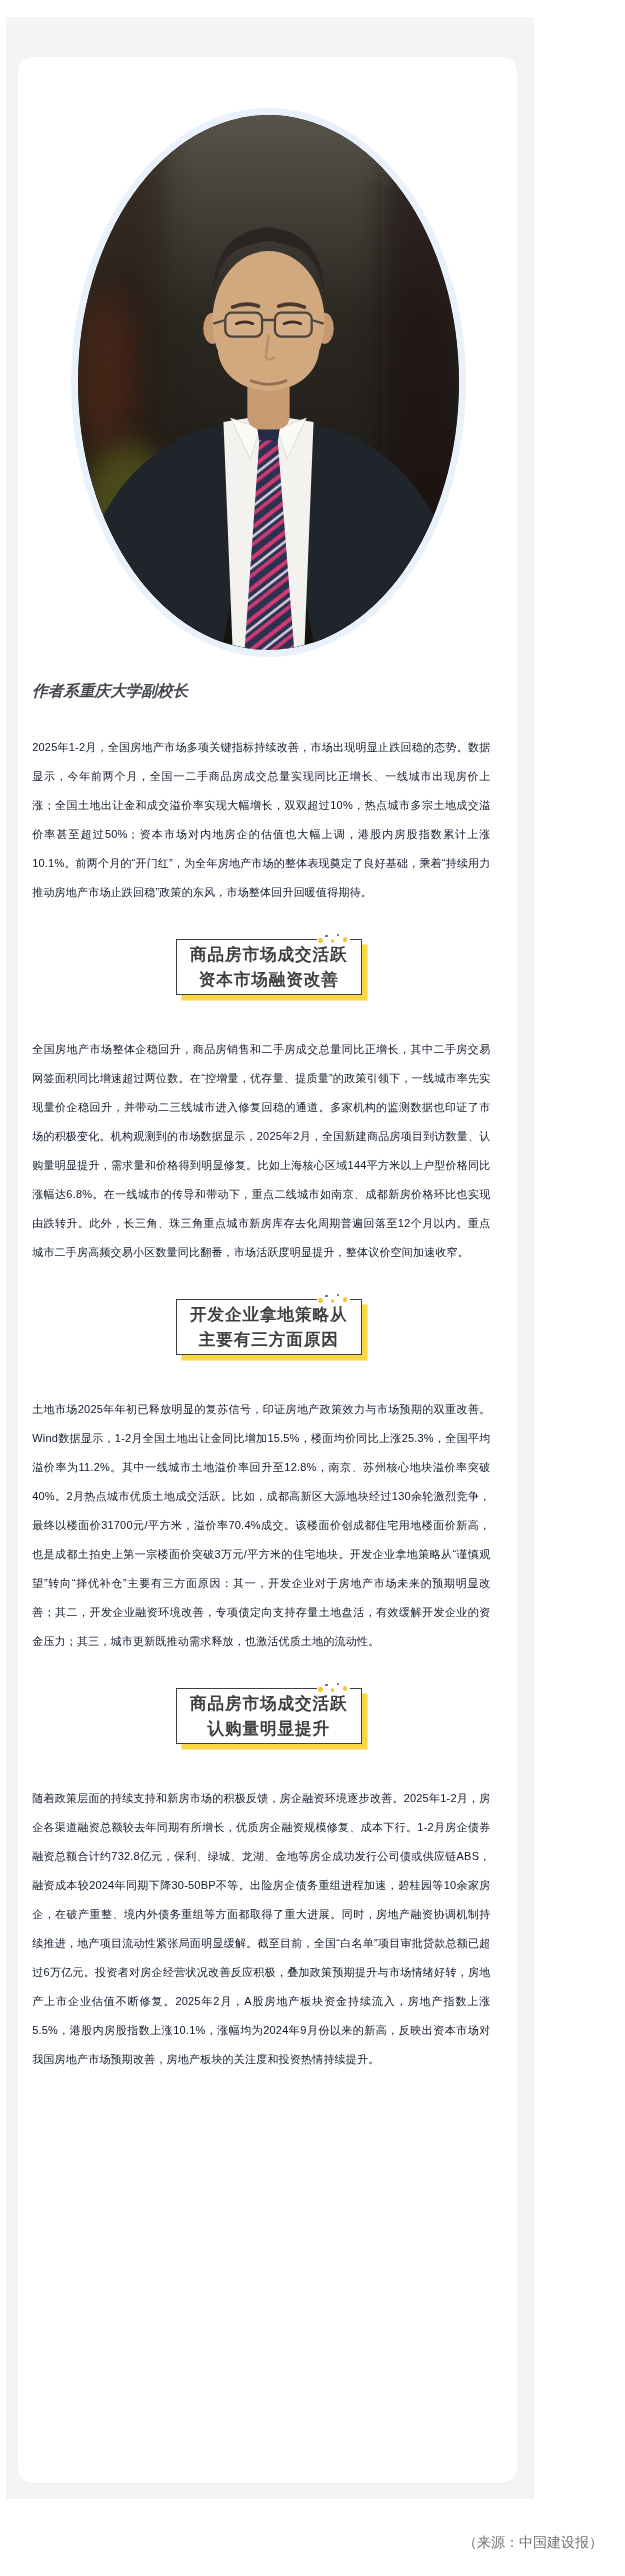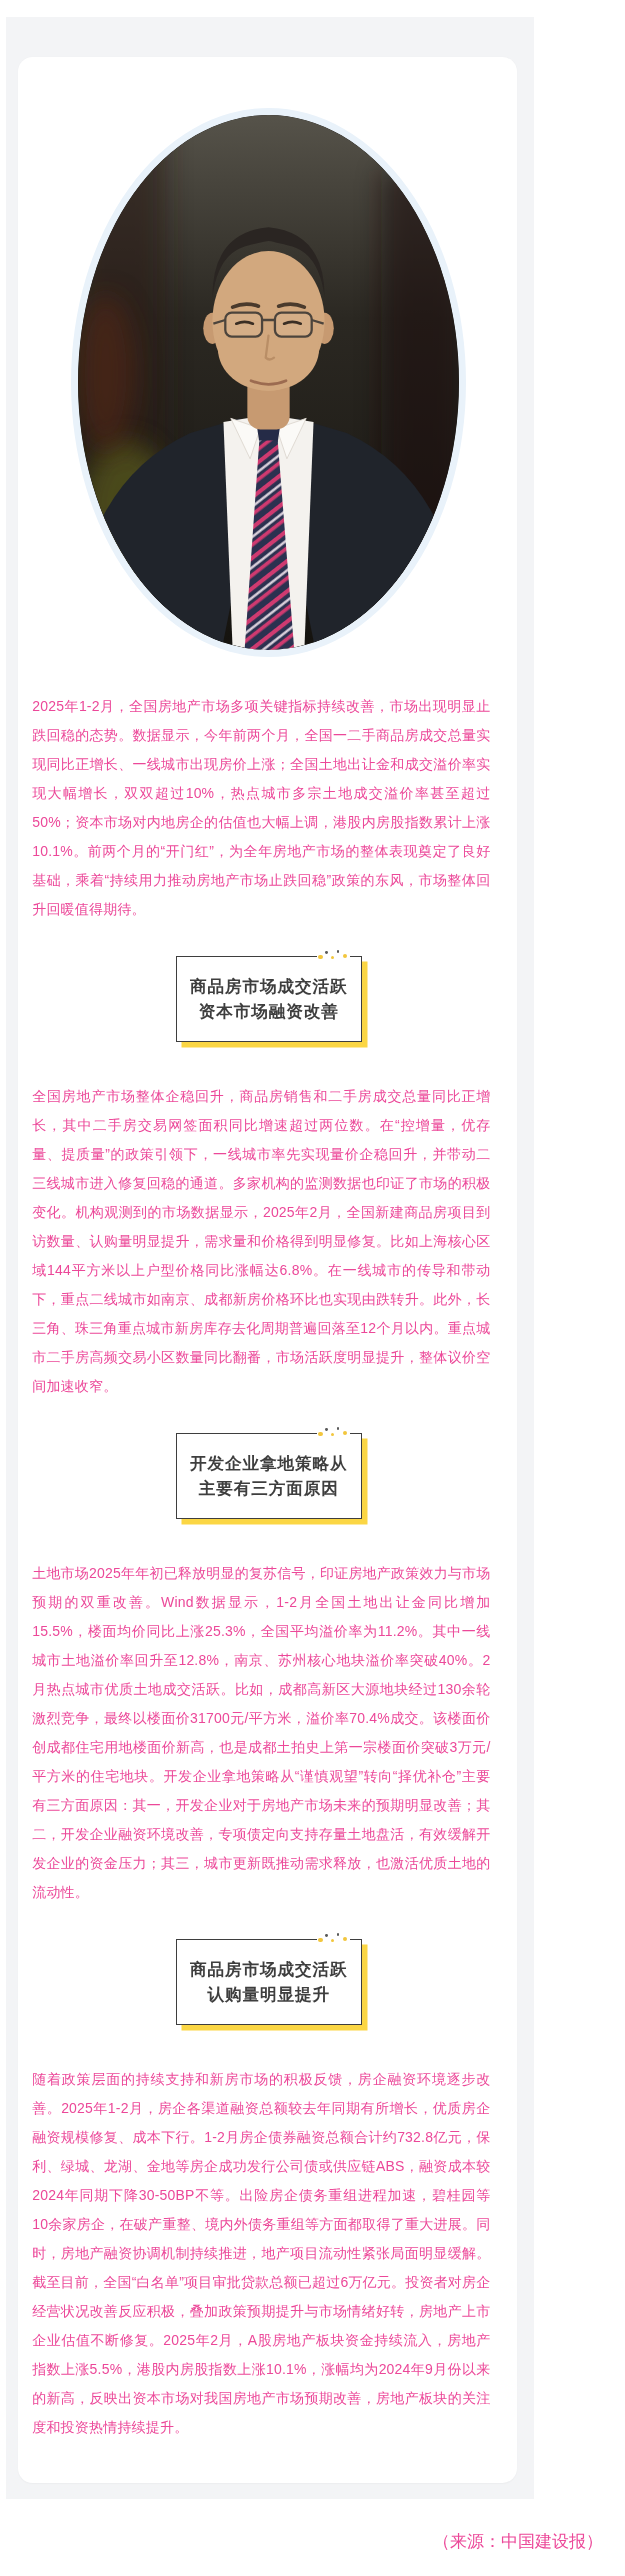--- a/index.html
+++ b/index.html
@@ -43,38 +43,38 @@
   .caption{
     margin:25px 0 0 0;
     font-size:15.6px;
     line-height:18.4px;
     font-weight:bold;
     font-style:italic;
     color:#45494e;
   }
   .body-par{
     margin:33px 15px 0 0;
-    font-size:14px;
+    font-size:11px;
     line-height:29px;
-    color:#ec4899;
+    color:#0f172a;
     text-align:justify;
     letter-spacing:0.2px;
   }
   .body-par:first-of-type{margin-top:35px;}
   .secwrap{
     text-align:center;
     margin:32px 0 40px 0;
   }
   .secbox{
     position:relative;
     display:inline-block;
     background:#ffffff;
     border:1.8px solid #3e3e3e;
     box-shadow:5.5px 5.5px 0 #fbd644;
-    padding:17px 13px;
+    padding:2px 13px;
   }
   .sectitle{
     font-size:16.6px;
     line-height:25px;
     font-weight:bold;
     color:#3e3e3e;
     letter-spacing:0.9px;
     white-space:nowrap;
   }
   .border-gap{
@@ -85,23 +85,23 @@
   }
   .dot{position:absolute;border-radius:50%;}
   .dot.y1{width:4.6px;height:4.6px;background:#f2c63d;left:1.8px;top:2.8px;}
   .dot.d1{width:2.8px;height:2.8px;background:#5a5a5a;left:8.3px;top:-0.9px;}
   .dot.y2{width:3.7px;height:3.7px;background:#f2c63d;left:14px;top:3.7px;}
   .dot.d2{width:2.8px;height:2.8px;background:#5a5a5a;left:20px;top:-1.8px;}
   .dot.y3{width:4.6px;height:4.6px;background:#f2c63d;left:26px;top:1.8px;}
   .source-line{
     position:absolute;
     right:22px; top:2534px;
-    font-size:17px;
+    font-size:14px;
     line-height:16.6px;
-    color:#ec4899;
+    color:#737373;
   }
 </style>
 </head>
 <body>
 
 <div class="page">
   <div class="panel">
     <div class="card">
 
       <div class="photo-ring">
@@ -162,20 +162,21 @@
 
             <path d="M172,227 Q181,223 190,227" stroke="#3a2e24" stroke-width="3" fill="none" stroke-linecap="round"></path>
             <path d="M224,227 Q233,223 242,227" stroke="#3a2e24" stroke-width="3" fill="none" stroke-linecap="round"></path>
 
             <path d="M207,240 L204,264 Q208,268 213,264" stroke="#b98e66" stroke-width="2.5" fill="none" stroke-linecap="round"></path>
             <path d="M188,289 Q207,297 226,289" stroke="#9c6b50" stroke-width="3" fill="none" stroke-linecap="round"></path>
           </g>
         </svg>
       </div>
 
+      <p class="caption">作者系重庆大学副校长</p>
 
       <p class="body-par">2025年1-2月，全国房地产市场多项关键指标持续改善，市场出现明显止跌回稳的态势。数据显示，今年前两个月，全国一二手商品房成交总量实现同比正增长、一线城市出现房价上涨；全国土地出让金和成交溢价率实现大幅增长，双双超过10%，热点城市多宗土地成交溢价率甚至超过50%；资本市场对内地房企的估值也大幅上调，港股内房股指数累计上涨10.1%。前两个月的“开门红”，为全年房地产市场的整体表现奠定了良好基础，乘着“持续用力推动房地产市场止跌回稳”政策的东风，市场整体回升回暖值得期待。</p>
 
       <div class="secwrap">
         <div class="secbox">
           <div class="border-gap">
             <i class="dot y1"></i>
               <i class="dot d1"></i>
               <i class="dot y2"></i>
               <i class="dot d2"></i>

